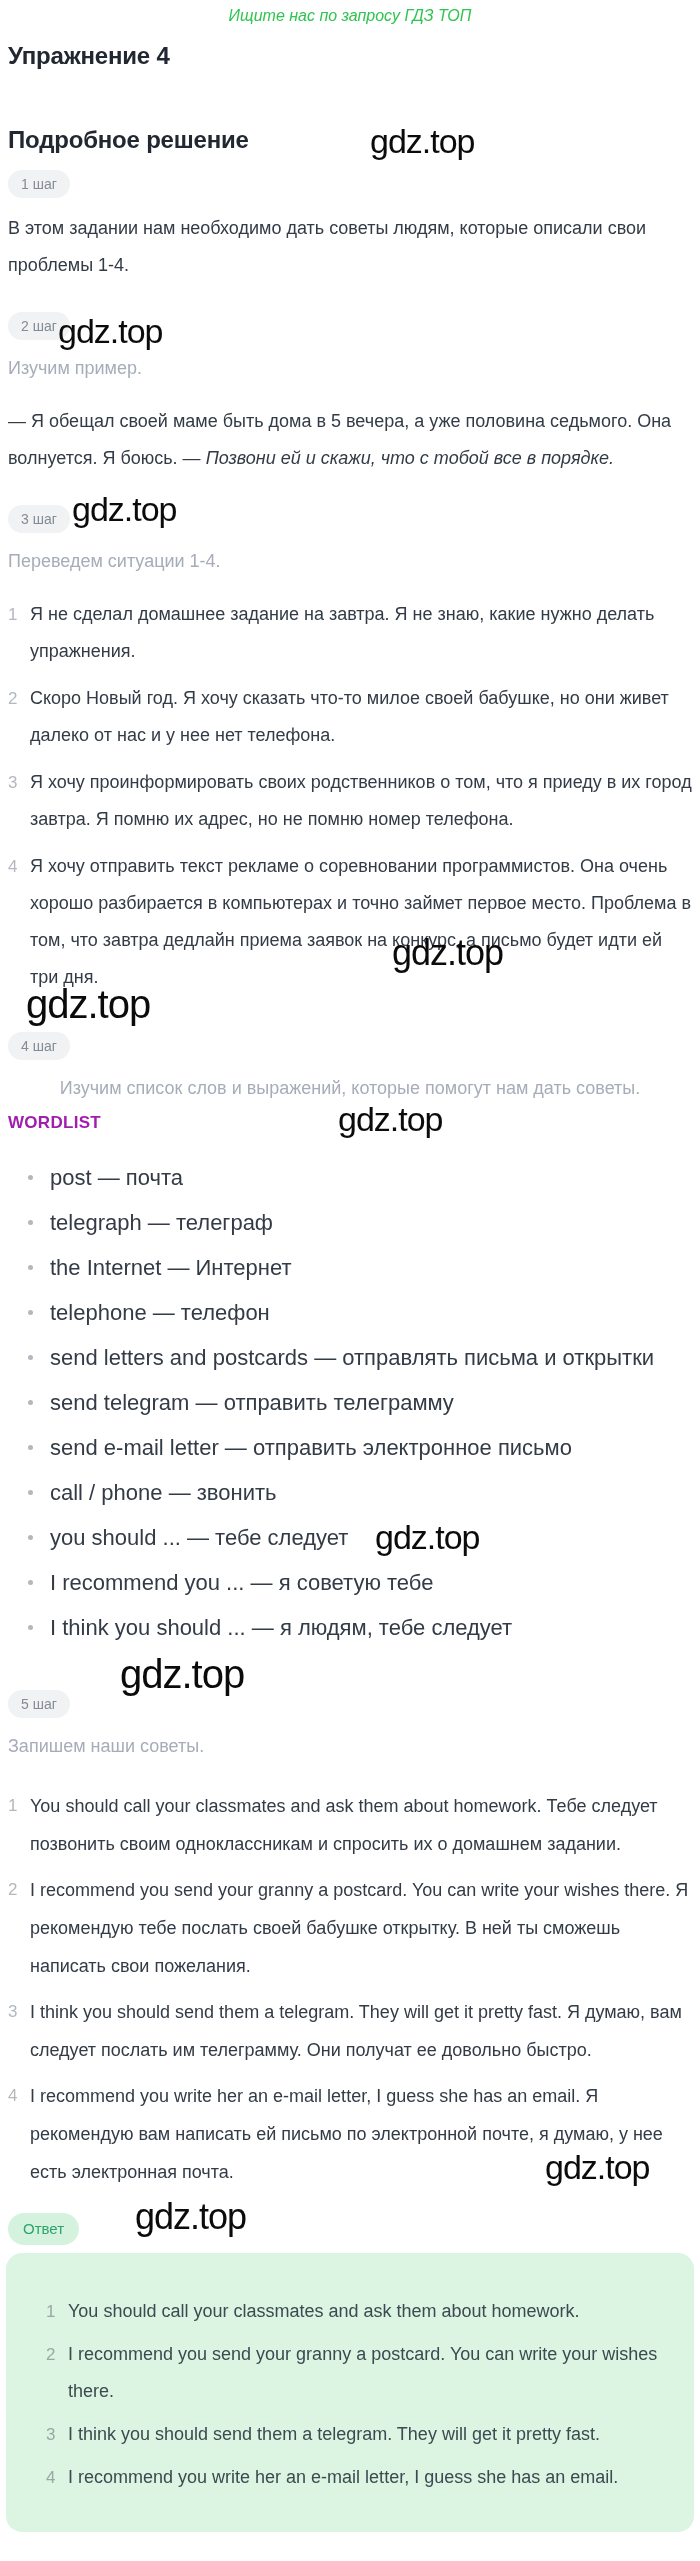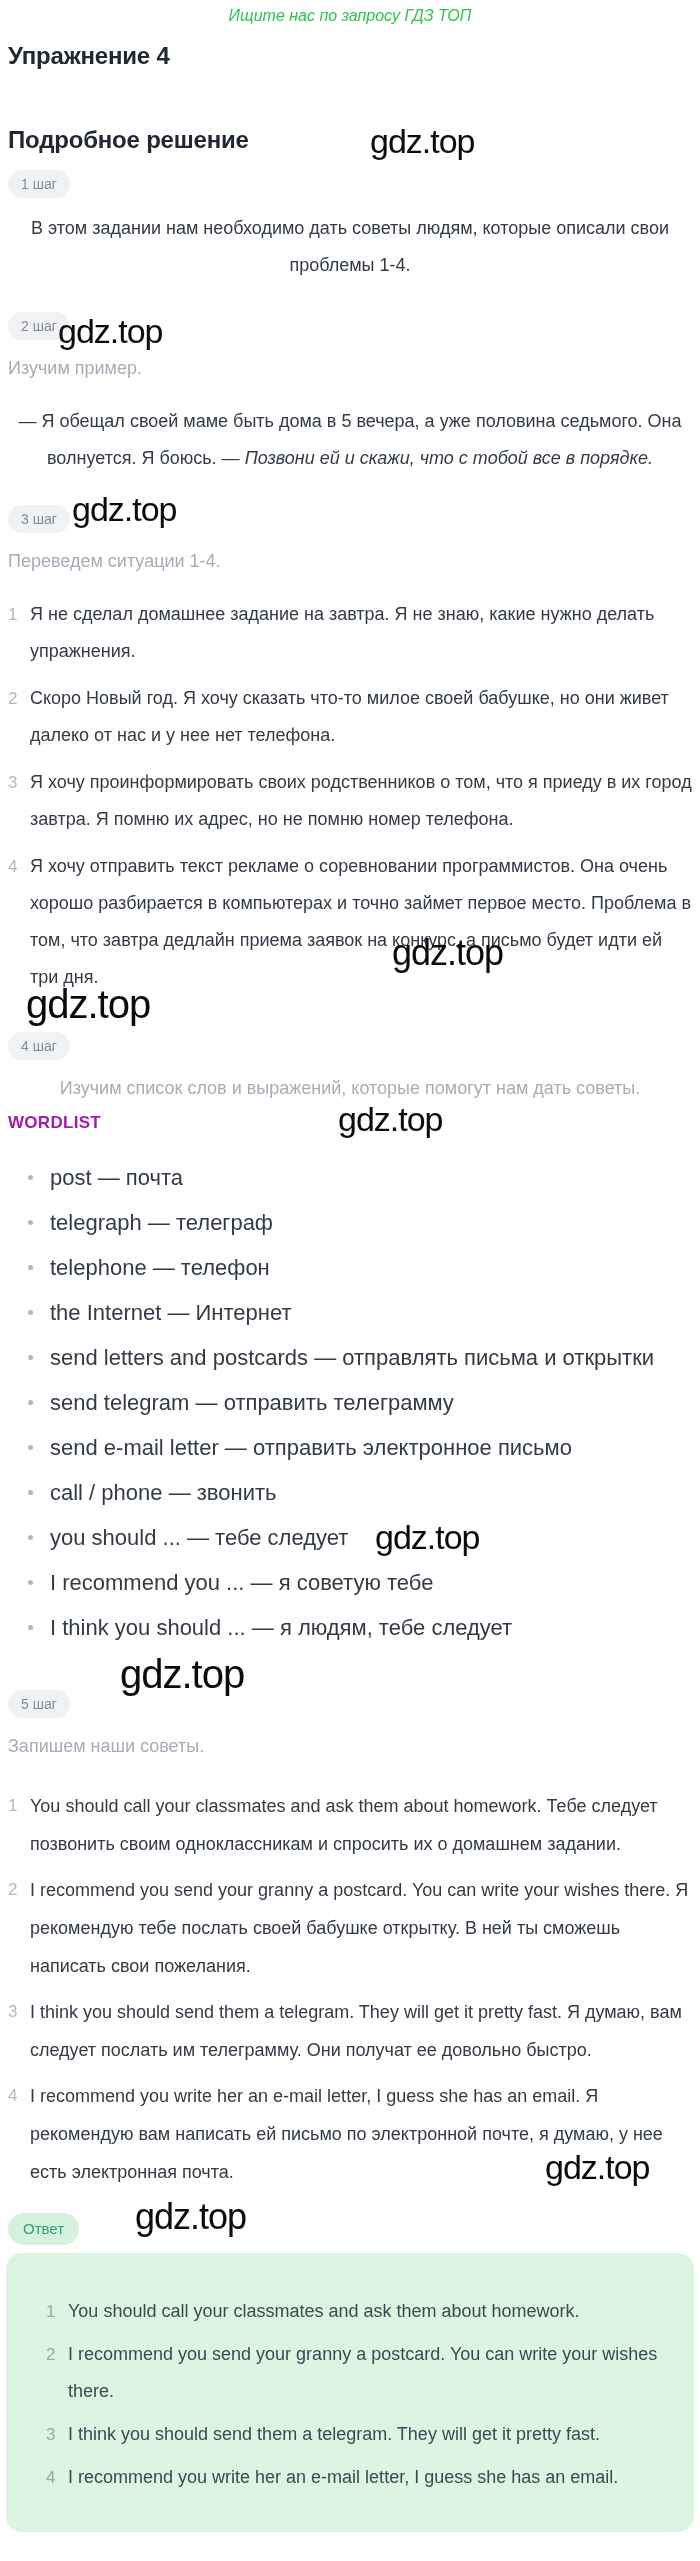--- a/index.html
+++ b/index.html
@@ -5,21 +5,21 @@
   html,body{margin:0;padding:0;background:#ffffff;}
   body{width:700px;font-family:"Liberation Sans",sans-serif;-webkit-font-smoothing:antialiased;}
   #page{position:relative;width:700px;min-height:2561px;box-sizing:border-box;padding:6px 8px 0 8px;overflow:hidden;}
 
   .top-link{ text-align:center;font-size:16px;line-height:20px;color:#2fc44f;margin-bottom:16px;cursor:pointer;font-style:italic;}
   h1.page-title{font-size:24px;line-height:28px;font-weight:bold;color:#222831;margin:10px 0 56px 0;letter-spacing:-0.2px;}
   h2.solution-heading{font-size:24px;line-height:28px;font-weight:bold;color:#222831;margin:0 0 16px 0;letter-spacing:-0.2px;}
 
   .badge{display:inline-block;background:#f1f2f4;color:#838b95;font-size:14px;line-height:18px;padding:5px 13px;border-radius:14px;margin:0 0 12px 0;}
   .note{font-size:18px;line-height:33px;color:#a6adb8;margin:0 0 18px 0;}
-  .para{font-size:18px;line-height:37px;color:#333b46;margin:0 0 28px 0;text-align:center;}
+  .para{font-size:18px;line-height:37px;color:#333b46;margin:0 0 28px 0;}
   .para i{font-style:italic;}
 
   .num-list{margin:0 0 36px 0;}
   .num-list .item{display:flex;margin-bottom:10px;}
   .num-list .num{flex:0 0 22px;color:#b3b8be;font-size:17px;line-height:37px;}
   .num-list .txt{flex:1;color:#333b46;font-size:18px;line-height:37px;}
 
   .wordlist-title{font-size:17px;font-weight:bold;color:#a21caf;letter-spacing:0.3px;line-height:24px;margin:0 0 24px 0;}
   .word-list{margin:0 0 44px 0;}
   .word-list .item{display:flex;align-items:flex-start;margin-bottom:8px;}
@@ -85,25 +85,25 @@
     <div class="item">
         <span class="dot"></span>
         <span class="txt">post — почта</span>
       </div>
     <div class="item">
         <span class="dot"></span>
         <span class="txt">telegraph — телеграф</span>
       </div>
     <div class="item">
         <span class="dot"></span>
-        <span class="txt">telephone — телефон</span>
+        <span class="txt">the Internet — Интернет</span>
       </div>
     <div class="item">
         <span class="dot"></span>
-        <span class="txt">the Internet — Интернет</span>
+        <span class="txt">telephone — телефон</span>
       </div>
     <div class="item">
         <span class="dot"></span>
         <span class="txt">send letters and postcards — отправлять письма и открытки</span>
       </div>
     <div class="item">
         <span class="dot"></span>
         <span class="txt">send telegram — отправить телеграмму</span>
       </div>
     <div class="item">

